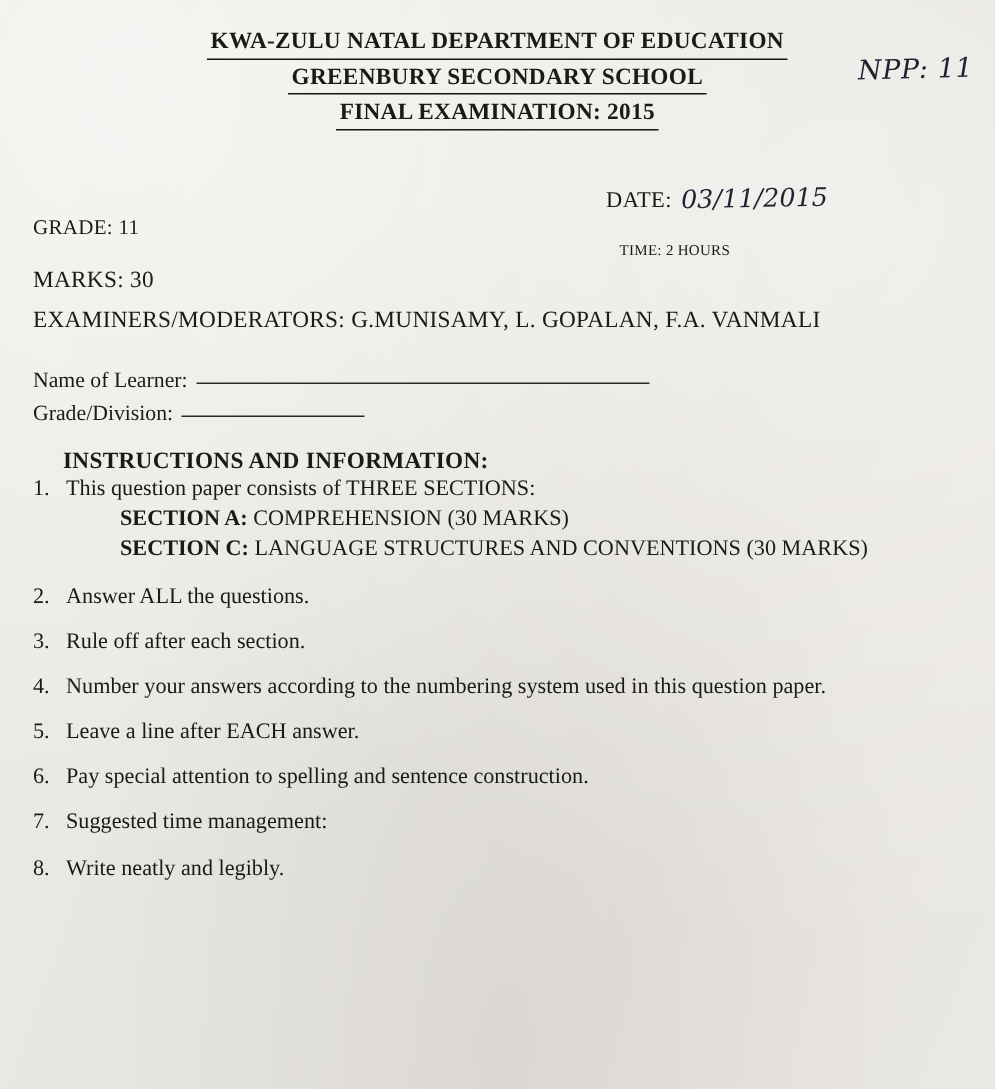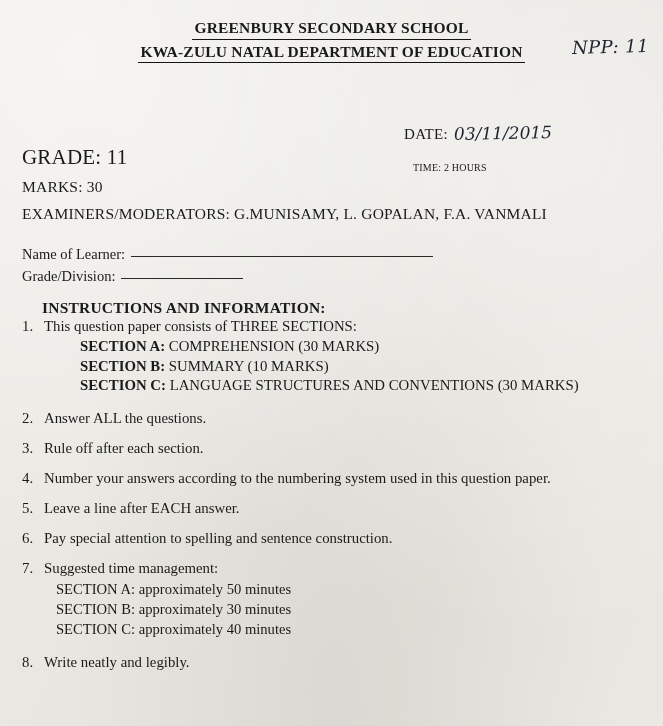--- a/index.html
+++ b/index.html
@@ -76,21 +76,21 @@
     font-size: 17px;
     color: #1d2330;
     margin-left: 6px;
     transform: rotate(-1deg);
     display: inline-block;
   }
   #grade-row {
     position: absolute;
     left: 22px;
     top: 145px;
-    font-size: 21px;
+    font-size: 14px;
     letter-spacing: 0.2px;
   }
   #time-row {
     position: absolute;
     left: 413px;
     top: 162px;
     font-size: 10px;
     letter-spacing: 0.2px;
     text-align: right;
   }
@@ -166,24 +166,27 @@
 </style>
 </head>
 <body>
 
 <div class="paper"></div>
 
 <div class="sheet">
 
   <div id="header-block" class="hdr">
     <div>
+      <span class="line">KWA-ZULU NATAL DEPARTMENT OF EDUCATION</span>
+    </div>
+    <div>
       <span class="line">GREENBURY SECONDARY SCHOOL</span>
     </div>
     <div>
-      <span class="line">KWA-ZULU NATAL DEPARTMENT OF EDUCATION</span>
+      <span class="line">FINAL EXAMINATION: 2015</span>
     </div>
   </div>
 
   <div id="npp-note" class="handwriting">NPP: 11</div>
 
   <div id="date-row">
     <span class="lbl">DATE:</span><span id="date-value">03/11/2015</span>
   </div>
 
   <div id="grade-row">GRADE: 11</div>
@@ -208,24 +211,20 @@
       <span class="ins-num">1.</span>
       <span class="ins-text">This question paper consists of THREE SECTIONS:</span>
     </div>
 
     <div class="sub-list">
       <div>
         <span class="sb">SECTION A:</span>
         <span>COMPREHENSION  (30 MARKS)</span>
       </div>
       <div>
-        <span class="sb">SECTION B:</span>
-        <span>SUMMARY    (10 MARKS)</span>
-      </div>
-      <div>
         <span class="sb">SECTION C:</span>
         <span>LANGUAGE STRUCTURES AND CONVENTIONS (30 MARKS)</span>
       </div>
     </div>
 
     <div class="ins-item sp-1">
       <span class="ins-num">2.</span>
       <span class="ins-text">Answer ALL the questions.</span>
     </div>
 
@@ -247,25 +246,20 @@
     <div class="ins-item sp-2">
       <span class="ins-num">6.</span>
       <span class="ins-text">Pay special attention to spelling and sentence construction.</span>
     </div>
 
     <div class="ins-item sp-2">
       <span class="ins-num">7.</span>
       <span class="ins-text">Suggested time management:</span>
     </div>
 
-    <div class="time-list">
-      <div>SECTION A: approximately 50 minutes</div>
-      <div>SECTION B: approximately 30 minutes</div>
-      <div>SECTION C: approximately 40 minutes</div>
-    </div>
 
     <div class="ins-item sp-1">
       <span class="ins-num">8.</span>
       <span class="ins-text">Write neatly and legibly.</span>
     </div>
 
   </div>
 </div>
 
 </body></html>

